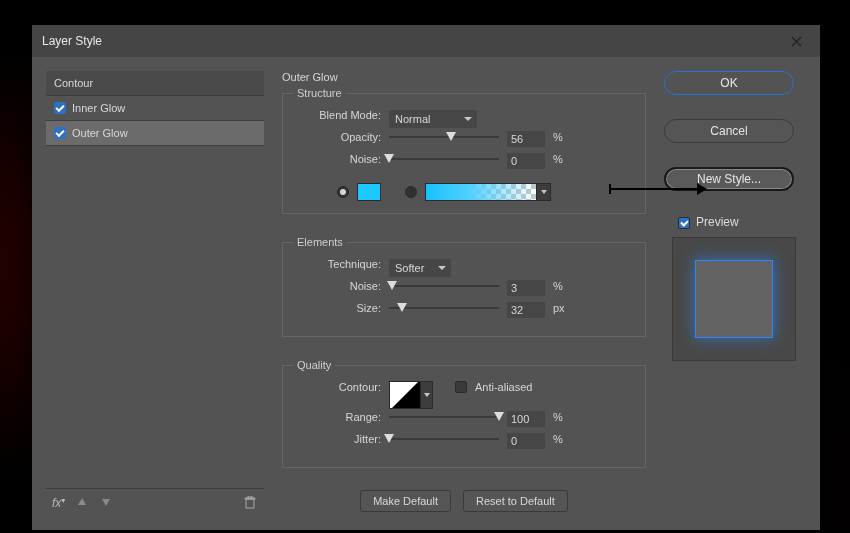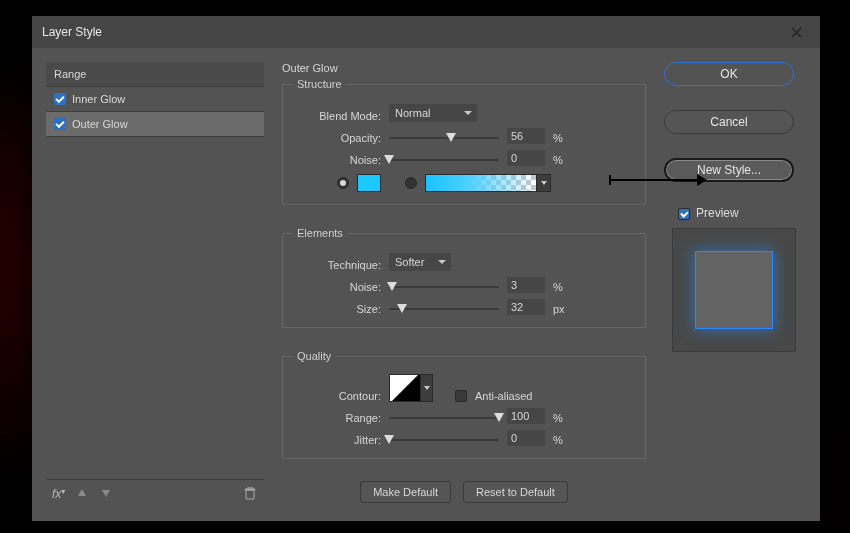--- a/index.html
+++ b/index.html
@@ -1,38 +1,38 @@
 <!DOCTYPE html>
 <html><head>
 <meta charset="utf-8">
 <style>
   * { box-sizing: border-box; margin: 0; padding: 0; font-family: -apple-system, BlinkMacSystemFont, "Segoe UI", Arial, sans-serif; }
   body { background: #000; width: 850px; height: 533px; position: relative; overflow: hidden; }
   .bg-tint { position: absolute; inset: 0; background: radial-gradient(ellipse at 20% 50%, rgba(120,0,0,0.4), rgba(0,0,0,0.9) 60%), radial-gradient(ellipse at 95% 90%, rgba(100,0,0,0.3), transparent 50%); }
-  .dialog { position: absolute; left: 32px; top: 16px; width: 788px; height: 505px; background: #7f1d1d; box-shadow: 0 8px 30px rgba(0,0,0,0.8); }
+  .dialog { position: absolute; left: 32px; top: 25px; width: 788px; height: 505px; background: #7f1d1d; box-shadow: 0 8px 30px rgba(0,0,0,0.8); }
   .titlebar { height: 32px; background: #454545; display: flex; align-items: center; padding: 0 10px; }
   .titlebar .title { color: #e8e8e8; font-size: 12px; }
   .titlebar .close { margin-left: auto; width: 28px; height: 28px; display:flex; align-items:center; justify-content:center; }
   .body { position: absolute; top: 32px; left: 0; right: 0; bottom: 0; background: #535353; padding: 14px; }
   .cols { display: flex; gap: 18px; height: 100%; }
   .col-left { width: 218px; display:flex; flex-direction:column; }
   .col-mid { flex: 1; }
   .col-right { width: 142px; }
   .styles-list { flex: 0 0 auto; }
   .list-row { height: 25px; display:flex; align-items:center; gap:6px; padding: 0 8px; color:#d8d8d8; font-size:11px; background:#535353; position:relative; }
   .list-row.hdr { background:#4a4a4a; border-bottom:1px solid #3d3d3d; }
   .list-row.sel { background:#6b6b6b; }
   .list-row .chk { width:12px; height:12px; background:#2e71c2; border-radius:2px; display:flex; align-items:center; justify-content:center; }
   .list-row .chk::after { content:""; width:6px; height:3px; border-left:2px solid #fff; border-bottom:2px solid #fff; transform: rotate(-45deg); margin-top:-2px; }
   .list-footer { margin-top:auto; height:28px; display:flex; align-items:center; gap:10px; padding:0 6px; color:#8a8a8a; }
   .ic { width:14px; height:14px; display:inline-flex; }
   fieldset { border:1px solid #666; border-radius:1px; margin-bottom:22px; padding:10px 10px 12px 10px; }
   legend { color:#cfcfcf; font-size:11px; padding:0 4px; }
   .grp-title { color:#d6d6d6; font-size:11px; margin-bottom:4px; }
-  .row { display:flex; align-items:flex-end; height:22px; gap:8px; }
+  .row { display:flex; align-items:flex-start; height:22px; gap:8px; }
   .lab { width:88px; text-align:right; color:#d6d6d6; font-size:11px; }
   .select { background:#464646; color:#d8d8d8; font-size:11px; height:18px; border:none; padding:1px 18px 1px 6px; appearance:none; border-radius:2px; position:relative; }
   .select-wrap { position:relative; display:inline-block; }
   .select-wrap::after { content:""; position:absolute; right:5px; top:50%; width:0; height:0; border-left:4px solid transparent; border-right:4px solid transparent; border-top:4px solid #c8c8c8; transform:translateY(-50%); pointer-events:none;}
   .slider { position:relative; height:12px; flex:0 0 110px; }
   .slider .track { position:absolute; left:0; right:0; top:5px; height:2px; background:#3a3a3a; }
   .slider .thumb { position:absolute; top:1px; width:0; height:0; border-left:5px solid transparent; border-right:5px solid transparent; border-top:9px solid #dcdcdc; transform:translateX(-5px); }
   .num { width:38px; height:16px; background:#464646; color:#d8d8d8; font-size:11px; border:none; text-align:left; padding:0 4px; }
   .unit { color:#d6d6d6; font-size:11px; width:20px; }
   .radio-row { display:flex; align-items:center; gap:8px; margin-top:8px; padding-left:44px; }
@@ -79,21 +79,21 @@
     </div>
   </div>
 
   <div class="body">
     <div class="arrow-callout"></div>
     <div class="cols">
 
       <div class="col-left">
         <div class="styles-list">
           <div class="list-row hdr">
-            <span>Range</span>
+            <span>Contour</span>
           </div>
           <div class="list-row" style="border-bottom:1px solid #3d3d3d;">
             <span class="chk"></span>
             <span>Inner Glow</span>
           </div>
           <div class="list-row sel" style="border-bottom:1px solid #3d3d3d;">
             <span class="chk"></span>
             <span>Outer Glow</span>
           </div>
         </div>

